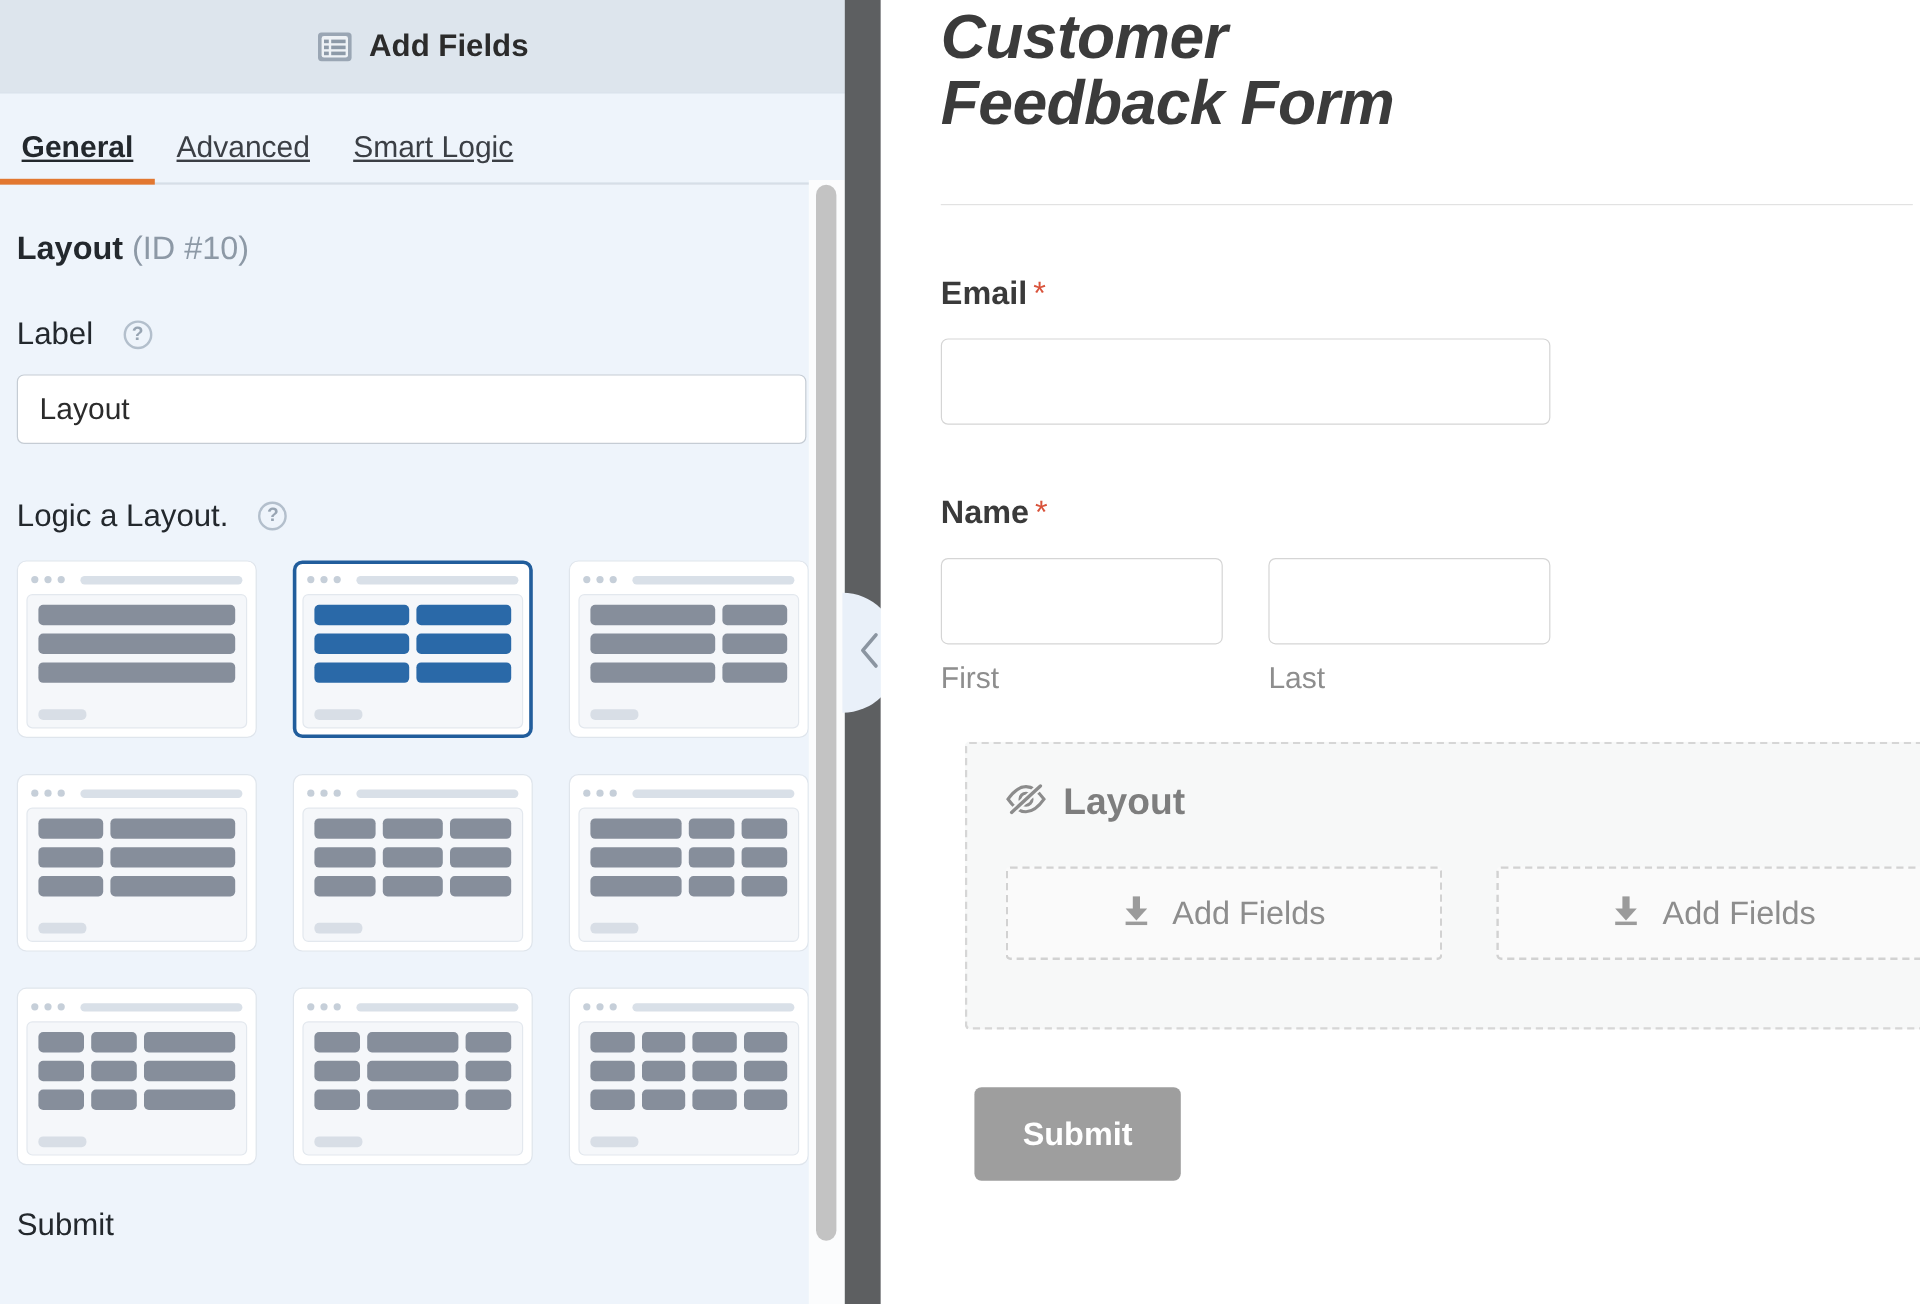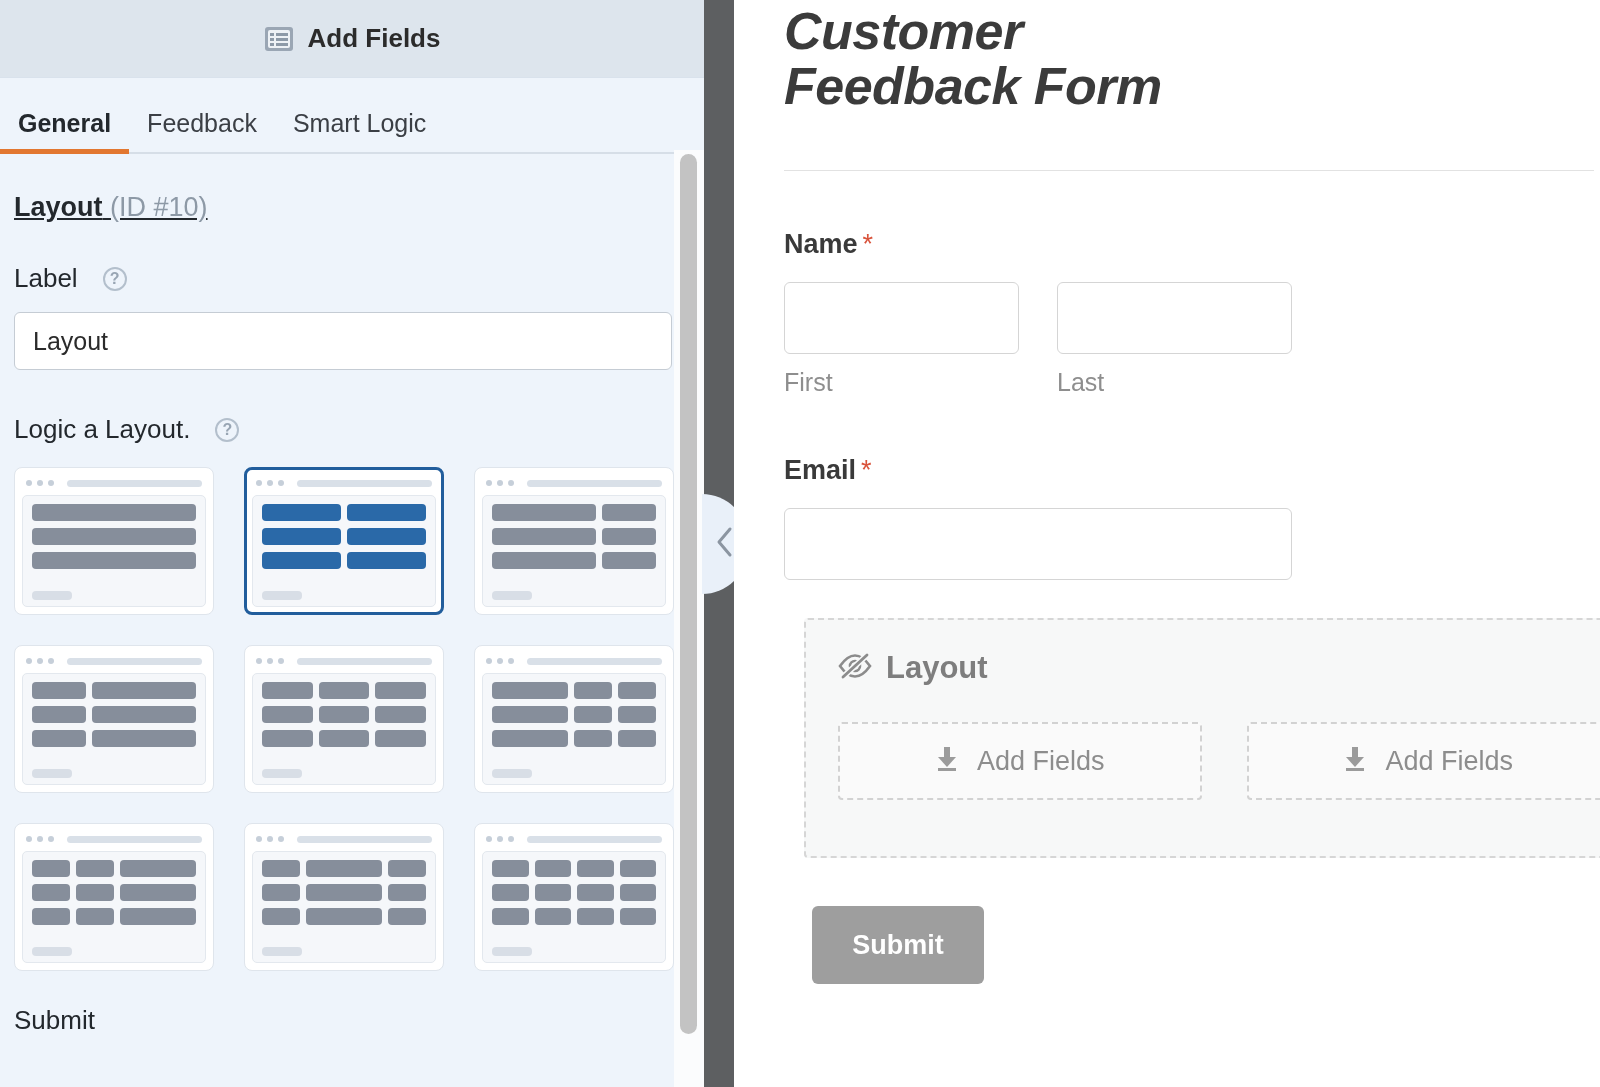--- a/index.html
+++ b/index.html
@@ -36,40 +36,40 @@
   .sub-tabs {
     flex: 0 0 76px;
     display: flex; align-items: flex-end;
     gap: 0; padding: 0 0 0 0;
     background: #eef4fb;
     position: relative;
   }
   .sub-tab {
     font-size: 25px; color: #3b3f45;
     padding: 0 18px 16px 18px;
-    cursor: pointer; position: relative; user-select: none;
+    cursor: pointer; position: relative; user-select: none; text-decoration: underline;
   }
   .sub-tab:first-child { margin-left: 8px; }
   .sub-tab.active { font-weight: bold; color: #23282d; }
   .sub-tab.active::after {
     content: ""; position: absolute; left: 0; right: 0; bottom: 0;
     height: 5px; background: #e27730;
   }
   .sub-tab-underline {
     position: absolute; left: 0; right: 22px; bottom: 0; height: 2px; background: #d6dee7;
   }
 
   
   .panel-body {
     flex: 1 1 auto; position: relative;
     background: #eef4fb;
     padding: 38px 30px 0 14px;
     overflow: hidden;
   }
-  .field-title { font-size: 27px; color: #23282d; margin-bottom: 40px; text-decoration: underline; }
+  .field-title { font-size: 27px; color: #23282d; margin-bottom: 40px; }
   .field-title b { font-weight: bold; }
   .field-title .id { color: #8d99a6; font-weight: normal; }
 
   .form-row { margin-bottom: 14px; }
   .fld-label {
     display: flex; align-items: center; gap: 25px;
     font-size: 26px; color: #23282d; margin-bottom: 18px;
   }
   .help-icon {
     width: 24px; height: 24px; border-radius: 50%;
@@ -208,21 +208,21 @@
             <rect x="12" y="17" width="12" height="3" fill="#8d9aa8"></rect>
           </svg>
         </span>
         <span>Add Fields</span>
       </div>
     </div>
 
     <div class="sub-tabs">
       <div class="sub-tab-underline"></div>
       <div class="sub-tab active">General</div>
-      <div class="sub-tab">Feedback</div>
+      <div class="sub-tab">Advanced</div>
       <div class="sub-tab">Smart Logic</div>
     </div>
 
     <div class="panel-body">
 
       <div class="field-title">
         <b>Layout</b>
         <span class="id">(ID #10)</span>
       </div>
 
@@ -483,39 +483,39 @@
   </div>
 
   <div class="preview">
 
     <div class="form-title">Customer Feedback Form</div>
     <div class="title-divider"></div>
 
     
     <div class="pv-field">
       <div>
+        <span class="pv-label">Email</span><span class="pv-req">*</span>
+      </div>
+      <div class="pv-inputs">
+        <div class="pv-input full"></div>
+      </div>
+    </div>
+
+    
+    <div class="pv-field">
+      <div>
         <span class="pv-label">Name</span><span class="pv-req">*</span>
       </div>
       <div class="pv-inputs">
         <div class="pv-input half"></div>
         <div class="pv-input half"></div>
       </div>
       <div class="pv-sublabels pv-sub">
         <div>First</div>
         <div>Last</div>
-      </div>
-    </div>
-
-    
-    <div class="pv-field">
-      <div>
-        <span class="pv-label">Email</span><span class="pv-req">*</span>
-      </div>
-      <div class="pv-inputs">
-        <div class="pv-input full"></div>
       </div>
     </div>
 
     
     <div class="dropzone">
       <div class="dz-head">
         <span>
           <svg width="34" height="26" viewBox="0 0 34 26">
             <path d="M2 13 C8 4.5 13 2.5 17 2.5 C21 2.5 26 4.5 32 13 C26 21.5 21 23.5 17 23.5 C13 23.5 8 21.5 2 13 Z" fill="none" stroke="#8c8c8c" stroke-width="2.6"></path>
             <circle cx="17" cy="13" r="5" fill="none" stroke="#8c8c8c" stroke-width="2.6"></circle>

